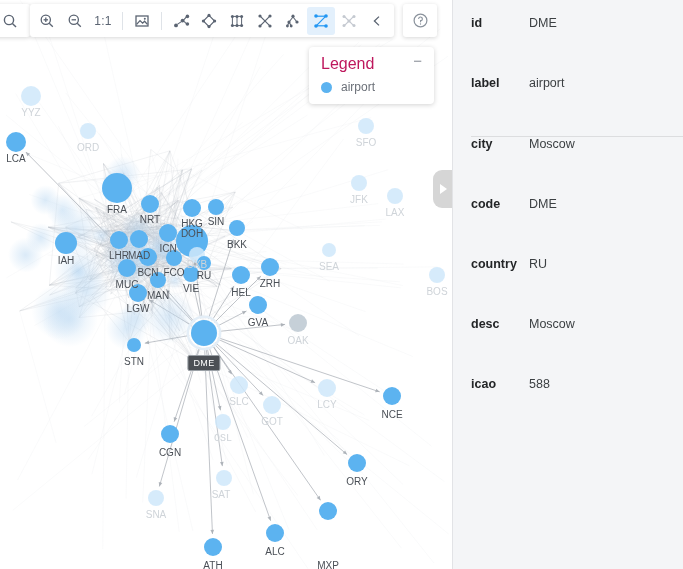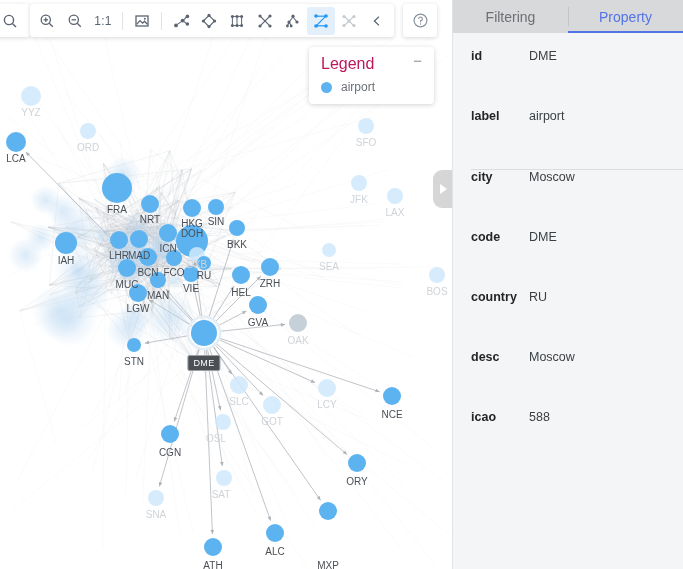--- a/index.html
+++ b/index.html
@@ -977,21 +977,21 @@
         <div class="nlabel" style="left: 258px; top: 317px;">GVA</div>
         <div class="nlabel faint" style="left: 298px; top: 335px;">OAK</div>
         <div class="nlabel" style="left: 134px; top: 356px;">STN</div>
         <div class="nlabel sel" style="left: 204px; top: 355px;">DME</div>
         <div class="nlabel" style="left: 170px; top: 447px;">CGN</div>
         <div class="nlabel" style="left: 213px; top: 560px;">ATH</div>
         <div class="nlabel" style="left: 275px; top: 546px;">ALC</div>
         <div class="nlabel" style="left: 328px; top: 524px; margin-top: 36px;">MXP</div>
         <div class="nlabel" style="left: 357px; top: 476px;">ORY</div>
         <div class="nlabel" style="left: 392px; top: 409px;">NCE</div>
-        <div class="nlabel faint" style="left: 216px; top: 433px;">OSL</div>
+        <div class="nlabel faint" style="left: 223px; top: 433px; font-family: Liberation Mono, monospace;">OSL</div>
         <div class="nlabel faint" style="left: 272px; top: 416px;">GOT</div>
         <div class="nlabel faint" style="left: 239px; top: 396px;">SLC</div>
         <div class="nlabel faint" style="left: 327px; top: 399px;">LCY</div>
         <div class="nlabel faint" style="left: 221px; top: 489px;">SAT</div>
         <div class="nlabel faint" style="left: 156px; top: 509px;">SNA</div>
         <div class="nlabel faint" style="left: 366px; top: 137px;">SFO</div>
         <div class="nlabel faint" style="left: 395px; top: 207px;">LAX</div>
         <div class="nlabel faint" style="left: 437px; top: 286px;">BOS</div>
         <div class="nlabel faint" style="left: 359px; top: 194px;">JFK</div>
         <div class="nlabel faint" style="left: 329px; top: 261px;">SEA</div>
@@ -1162,28 +1162,20 @@
         <span class="lg-label">airport</span>
       </div>
     </div>
 
     <div id="panel-handle">
       <span class="tri"></span>
     </div>
   </div>
 
   <div id="side-panel">
-    <div id="tabbar">
-      <div class="tab">
-        <span>Filtering</span>
-      </div>
-      <div class="tab active">
-        <span>Property</span>
-      </div>
-    </div>
     <div id="prop-list">
         <div class="prop-row">
           <span class="prop-key">id</span>
           <span class="prop-val">DME</span>
         </div>
         <div class="prop-row">
           <span class="prop-key">label</span>
           <span class="prop-val">airport</span>
         </div>
         <div class="prop-div"></div>

